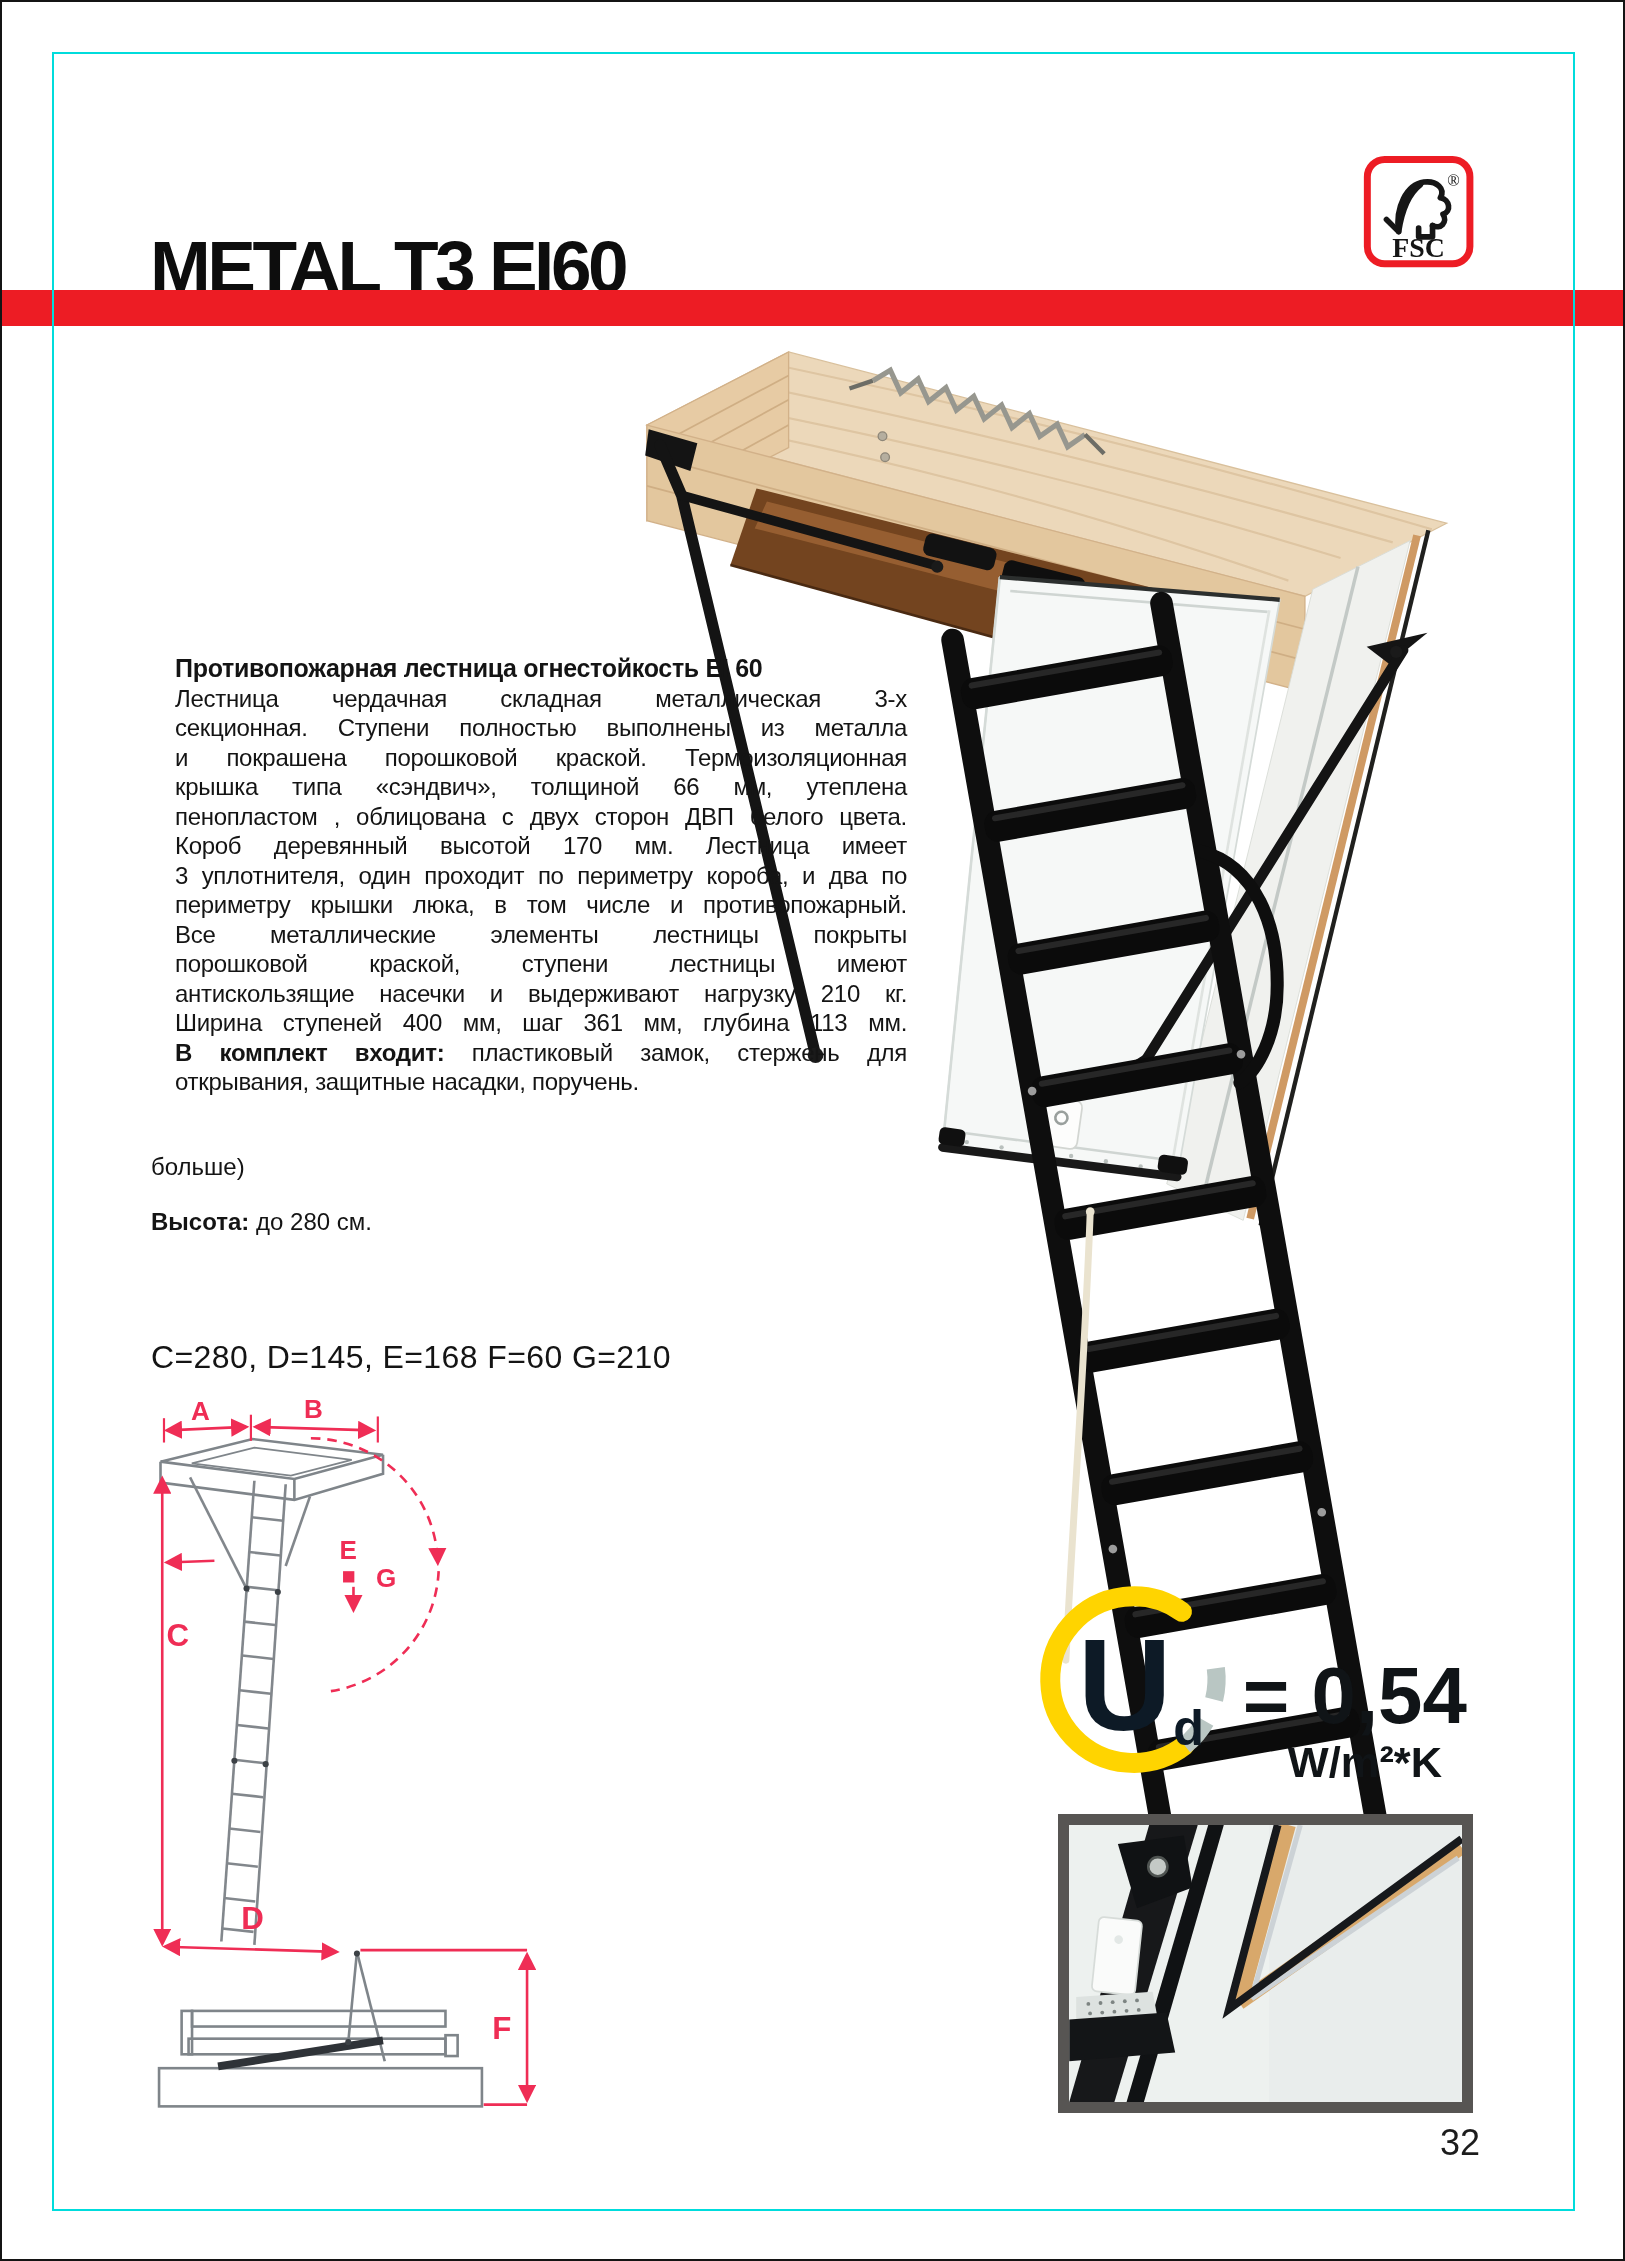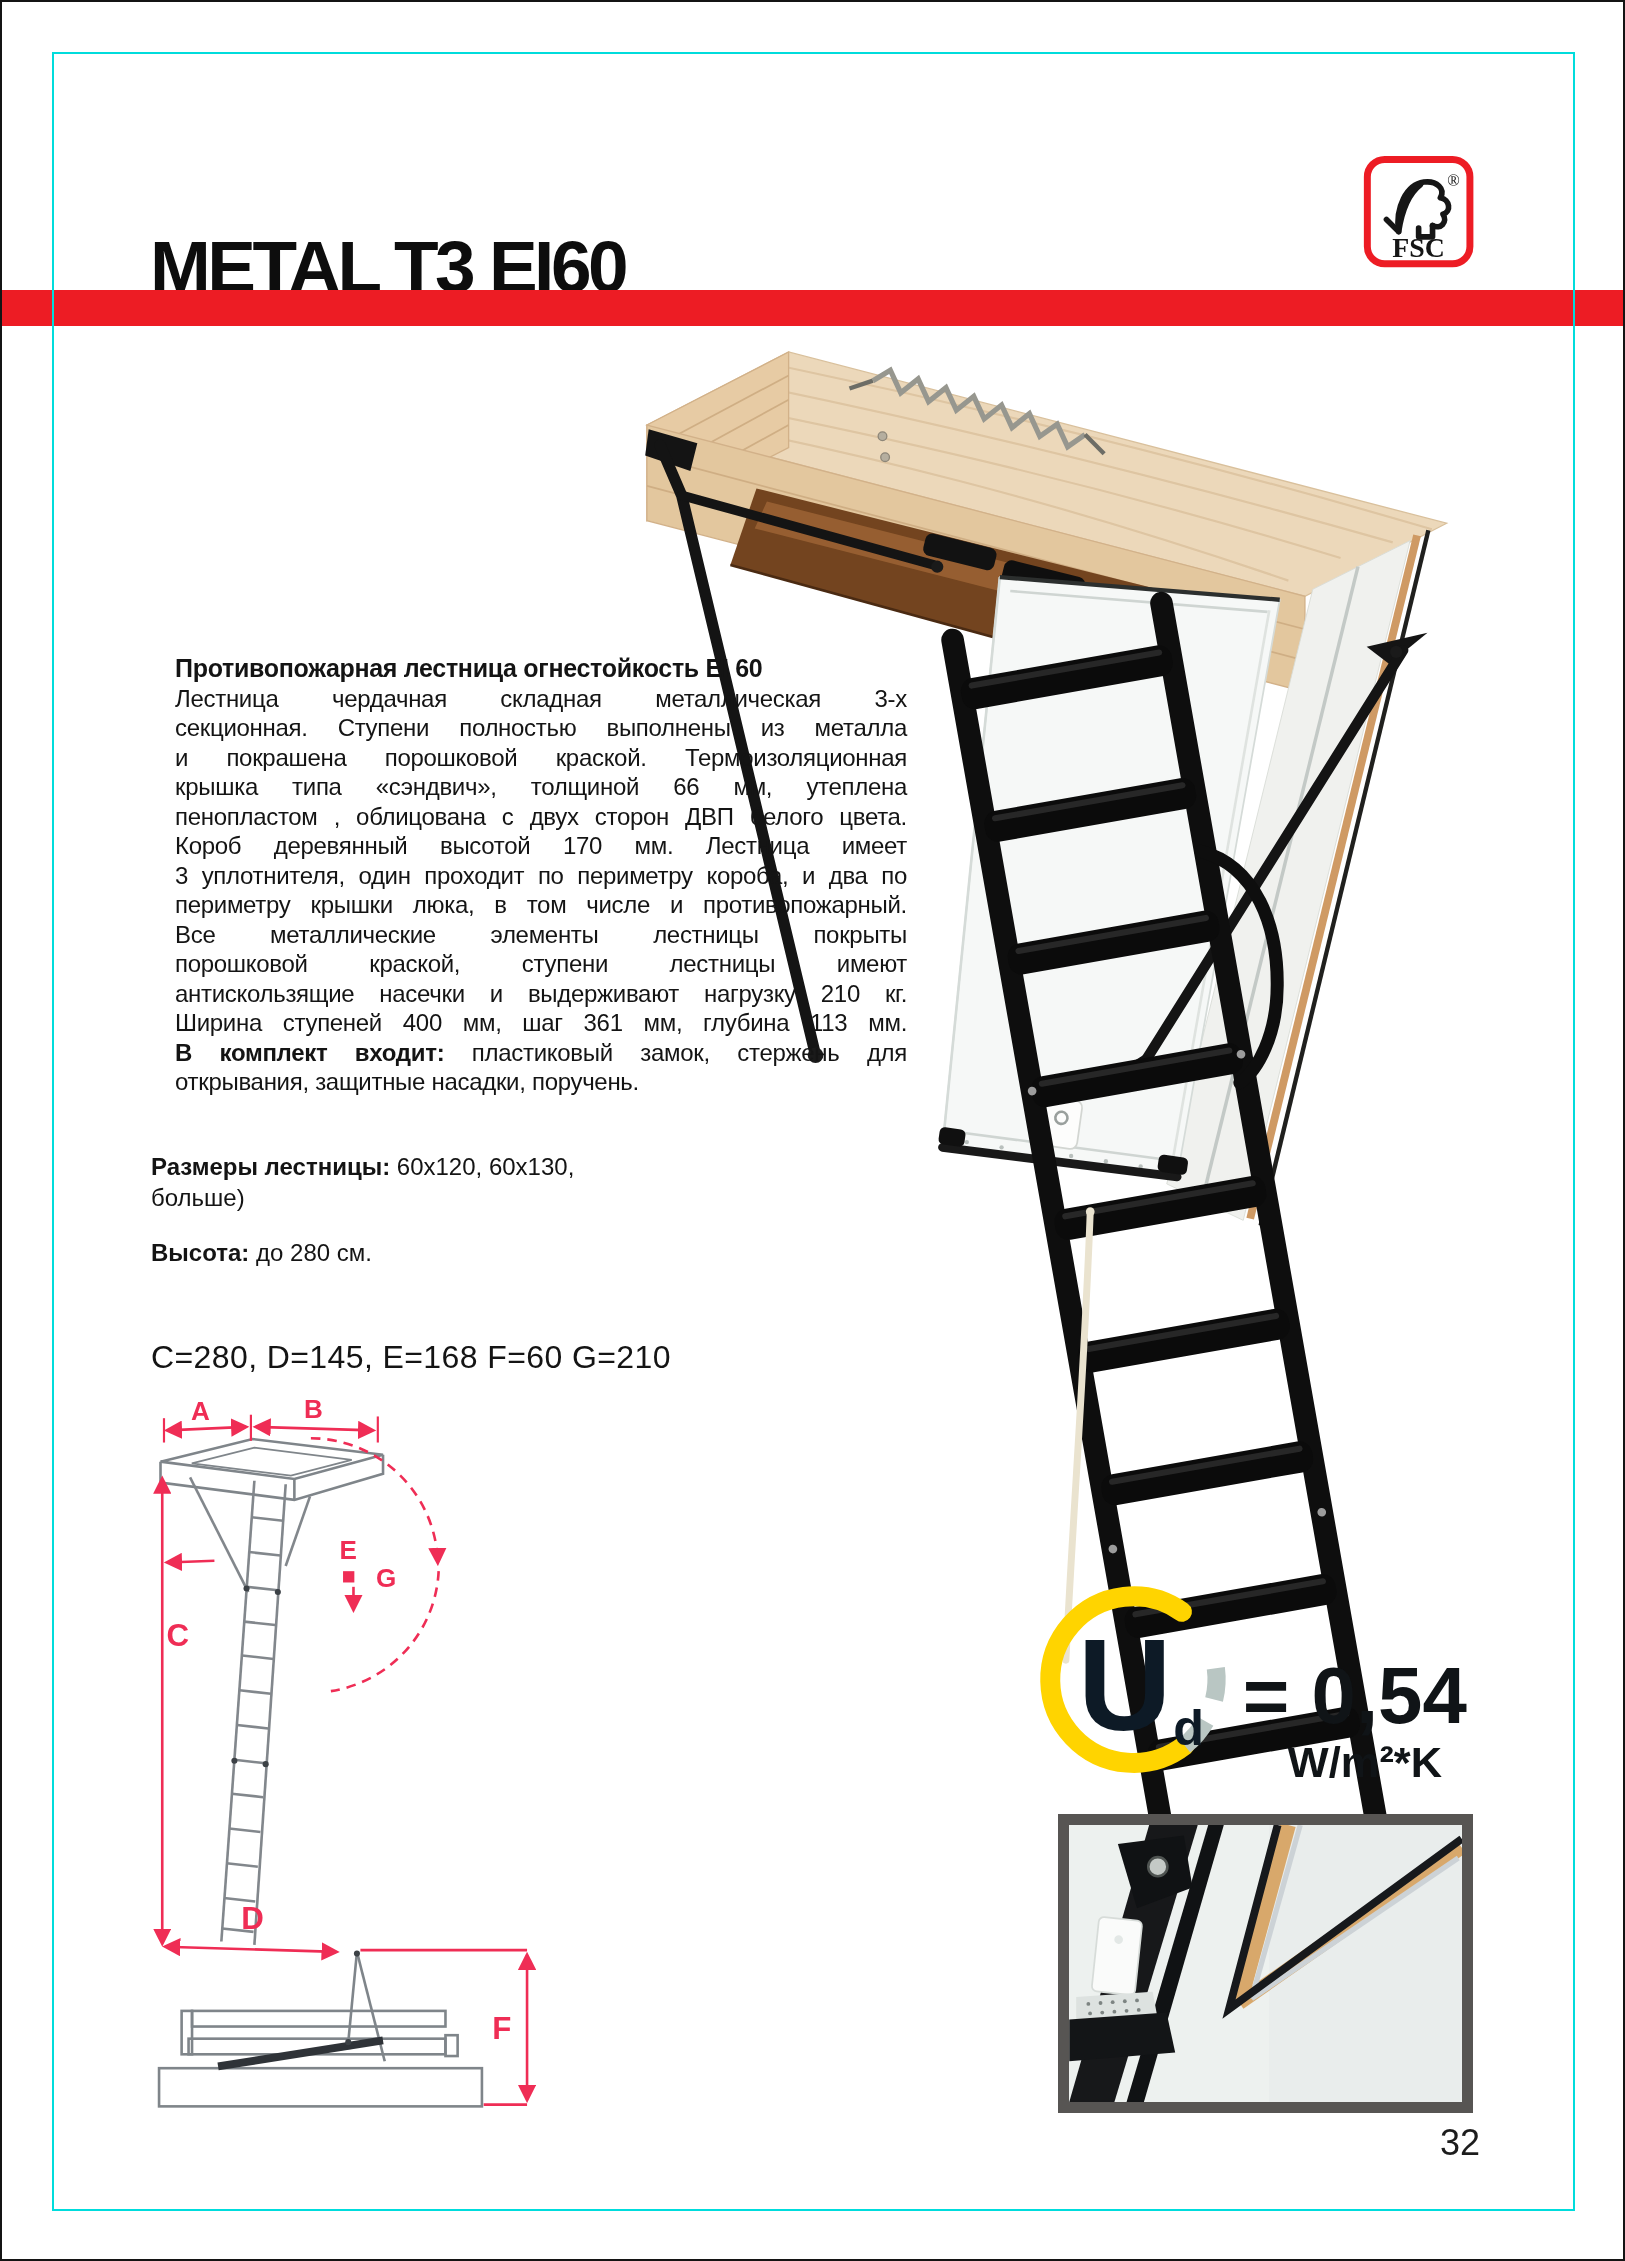--- a/index.html
+++ b/index.html
@@ -71,21 +71,20 @@
     <div class="line just">периметру крышки люка, в том числе и противопожарный.</div>
     <div class="line just">Все металлические элементы лестницы покрыты</div>
     <div class="line just">порошковой краской, ступени лестницы имеют</div>
     <div class="line just">антискользящие насечки и выдерживают нагрузку 210 кг.</div>
     <div class="line just">Ширина ступеней 400 мм, шаг 361 мм, глубина 113 мм.</div>
     <div class="line just"><span class="bold">В комплект входит:</span><span> пластиковый замок, стержень для</span></div>
     <div class="line">открывания, защитные насадки, поручень.</div>
   </div>
 
   <div class="sizes">
-    <div><span class="bold">Размеры лестницы:</span><span> 60х120,  60х130,</span></div>
     <div>больше)</div>
     <div class="height-line"><span class="bold">Высота:</span><span> до 280 см.</span></div>
   </div>
 
   <div class="dims">C=280, D=145, E=168 F=60 G=210</div>
 
   <svg class="photo" viewBox="680 380 1140 2080">
 
     <g>
       <path d="M742,487 L905,403 L1662,600 L1499,684 Z" fill="#ecd8ba" stroke="#d9c09c" stroke-width="1.5"></path>

